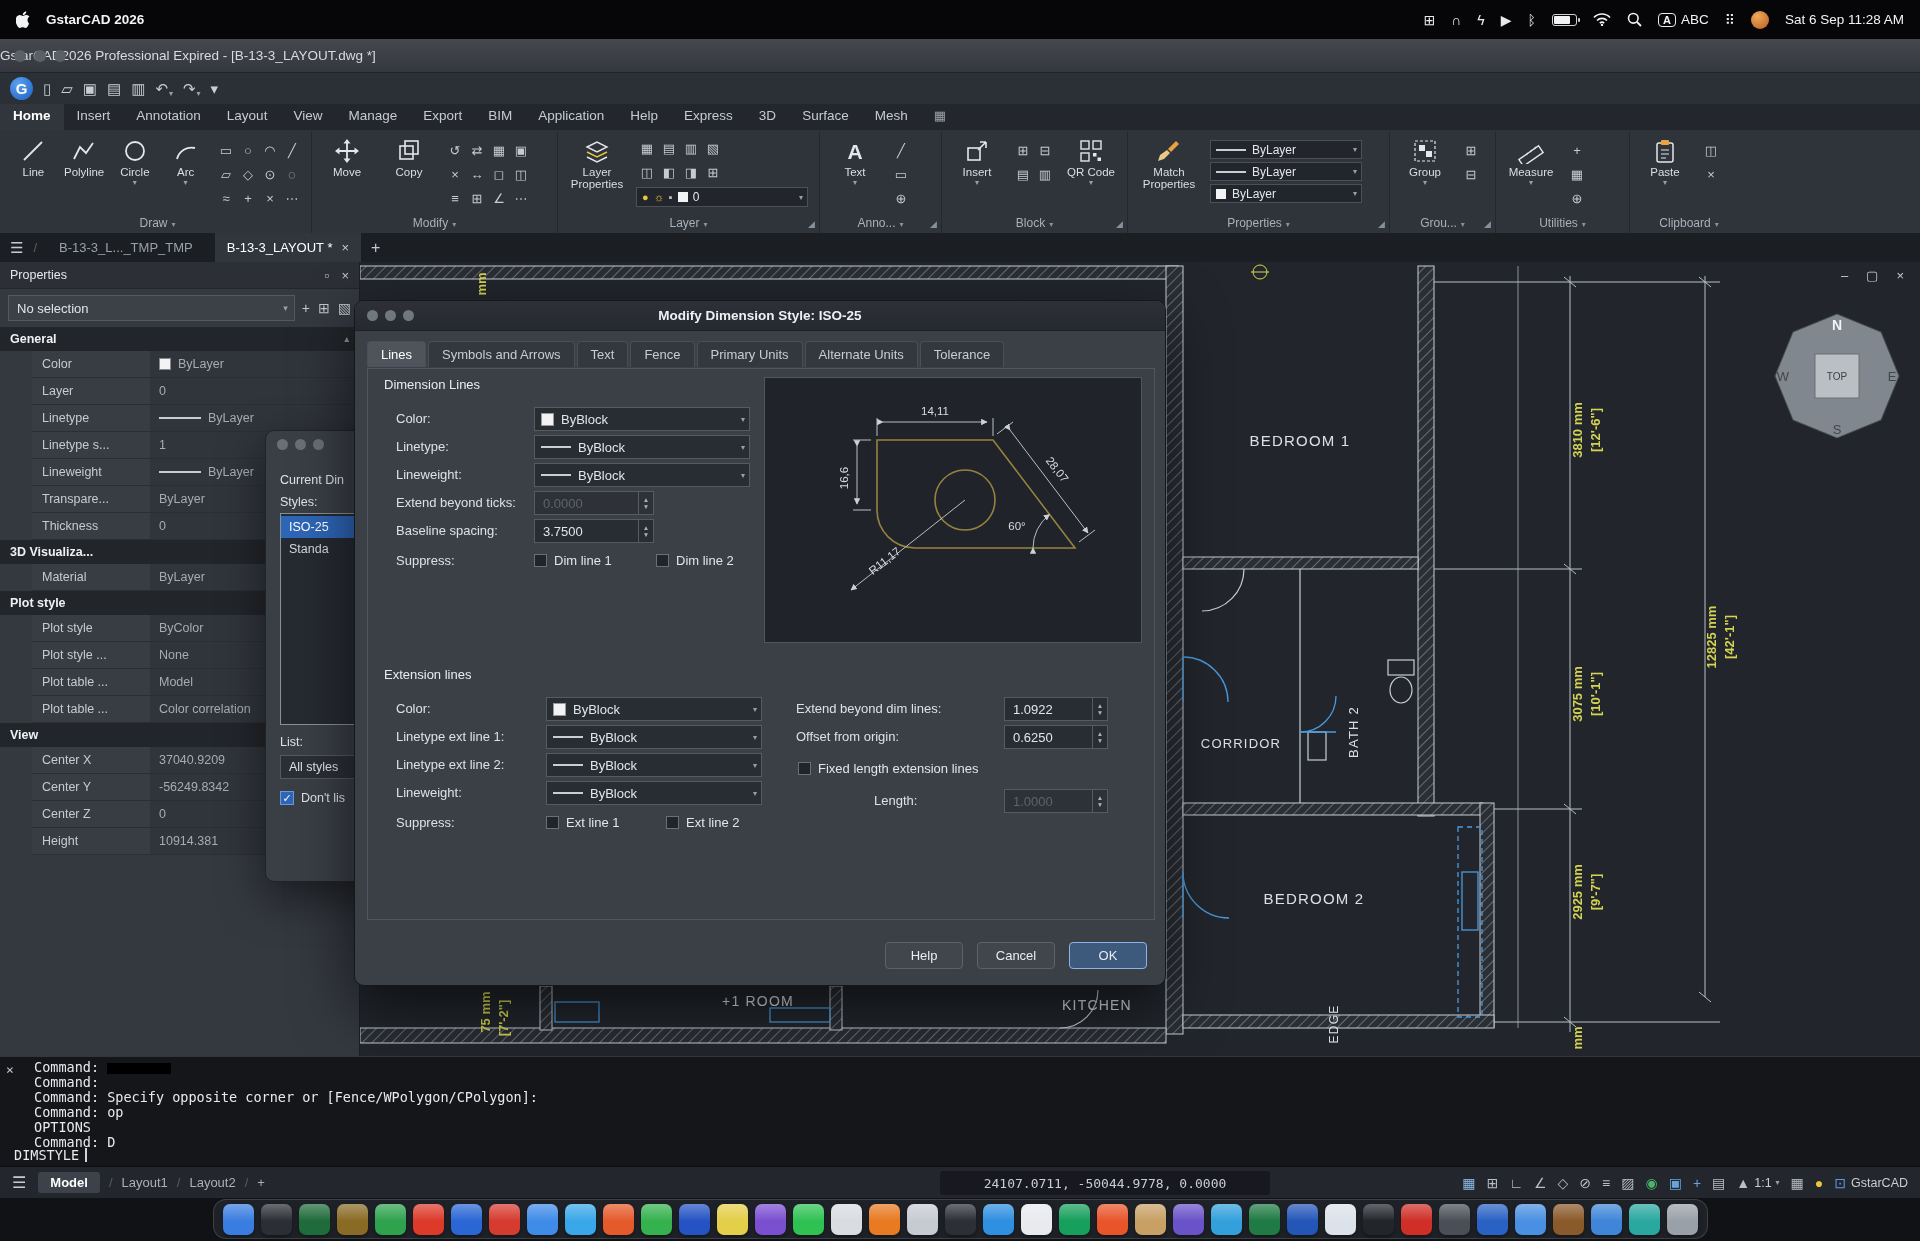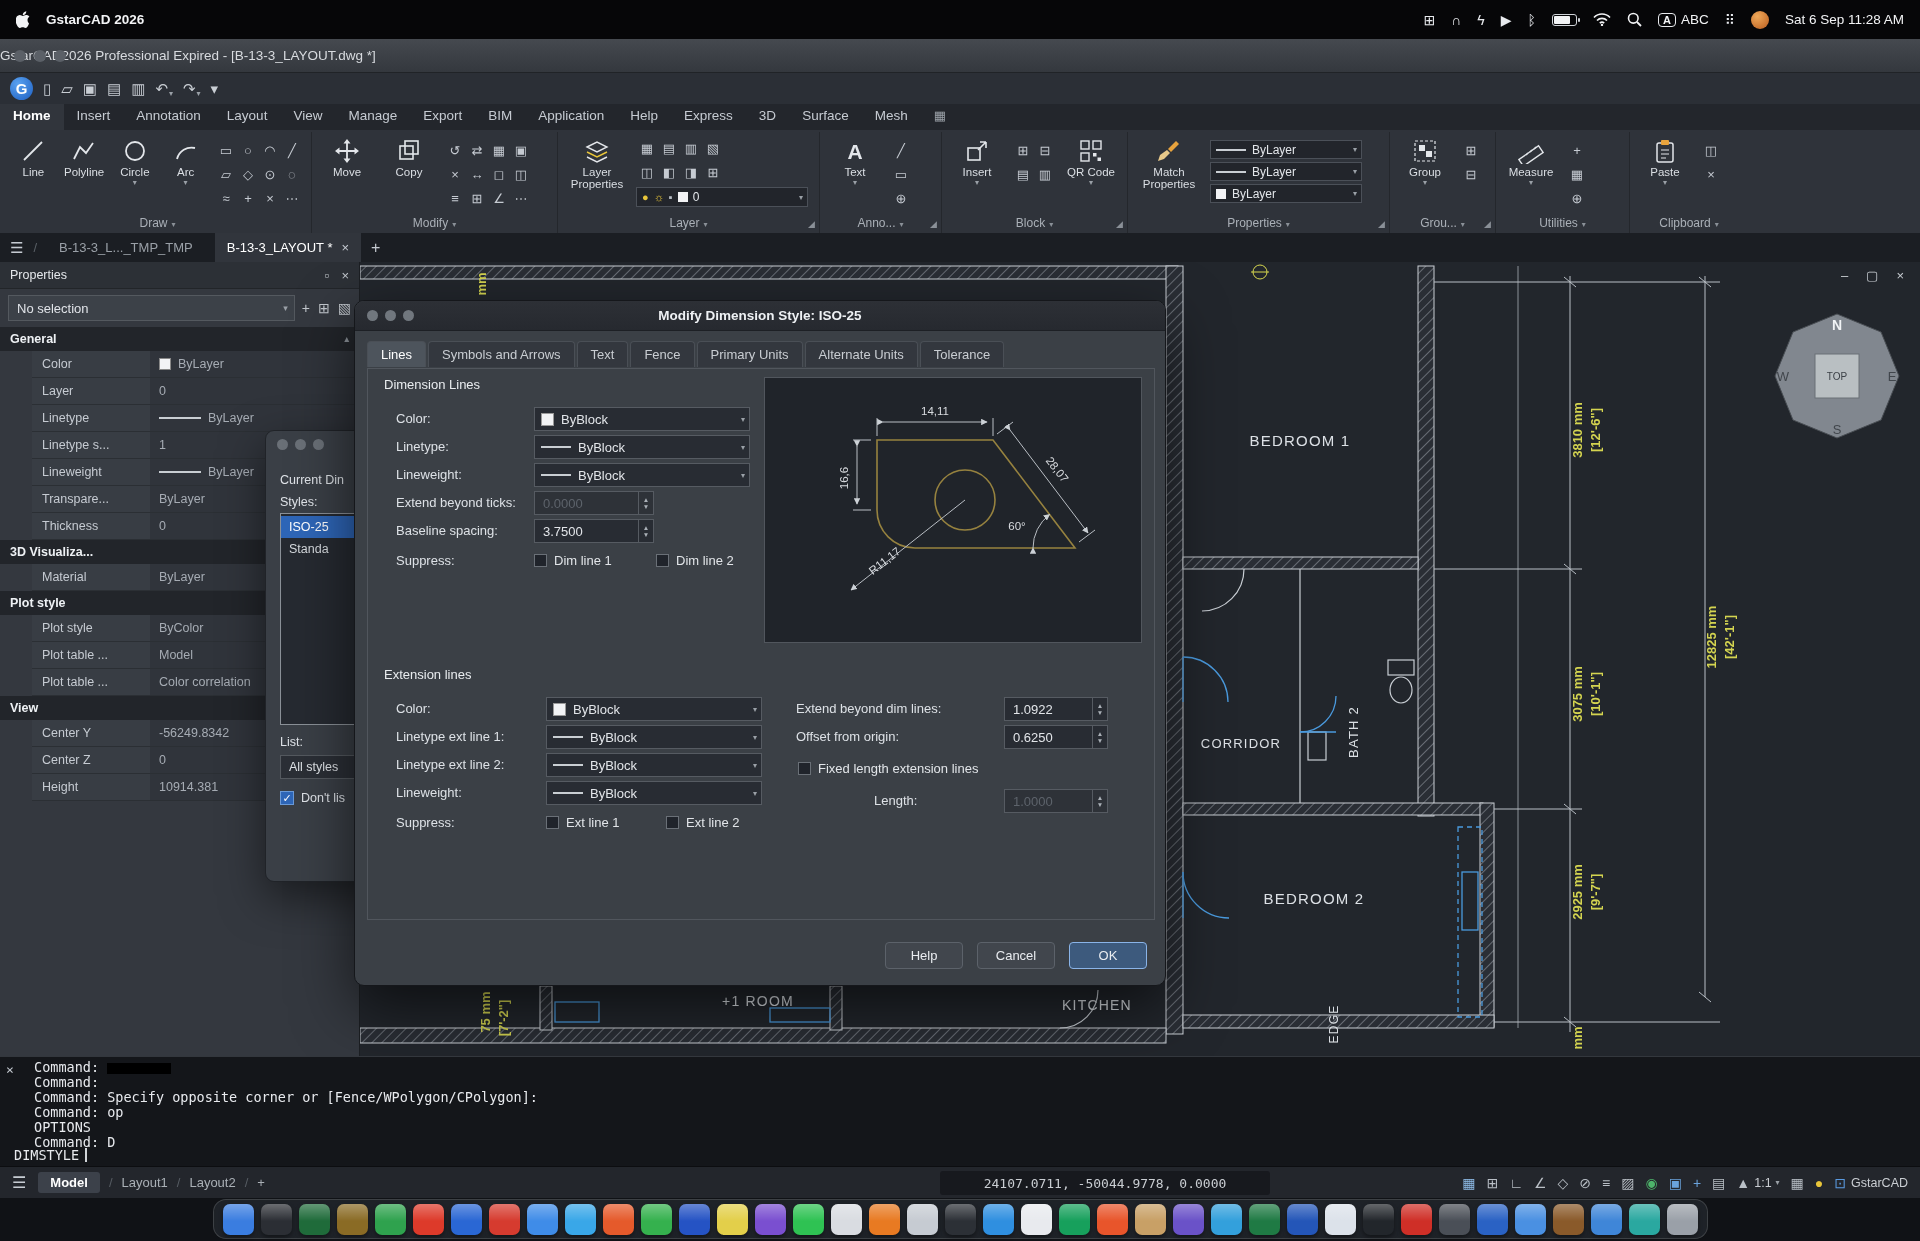--- a/index.html
+++ b/index.html
@@ -715,34 +715,46 @@
             <span>Plot style</span>
             <span class="sec-caret">▴</span>
           </div>
           <div class="prow">
             <div class="plab">Plot style</div>
             <div class="pval">
               <span>ByColor</span>
             </div>
           </div>
           <div class="prow">
+            <div class="plab">Plot style ...</div>
+            <div class="pval">
+              <span>None</span>
+            </div>
+          </div>
+          <div class="prow">
             <div class="plab">Plot table ...</div>
             <div class="pval">
               <span>Model</span>
             </div>
           </div>
           <div class="prow">
             <div class="plab">Plot table ...</div>
             <div class="pval">
               <span>Color correlation</span>
             </div>
           </div>
           <div class="sec-head">
             <span>View</span>
             <span class="sec-caret">▴</span>
+          </div>
+          <div class="prow">
+            <div class="plab">Center X</div>
+            <div class="pval">
+              <span>37040.9209</span>
+            </div>
           </div>
           <div class="prow">
             <div class="plab">Center Y</div>
             <div class="pval">
               <span>-56249.8342</span>
             </div>
           </div>
           <div class="prow">
             <div class="plab">Center Z</div>
             <div class="pval">

